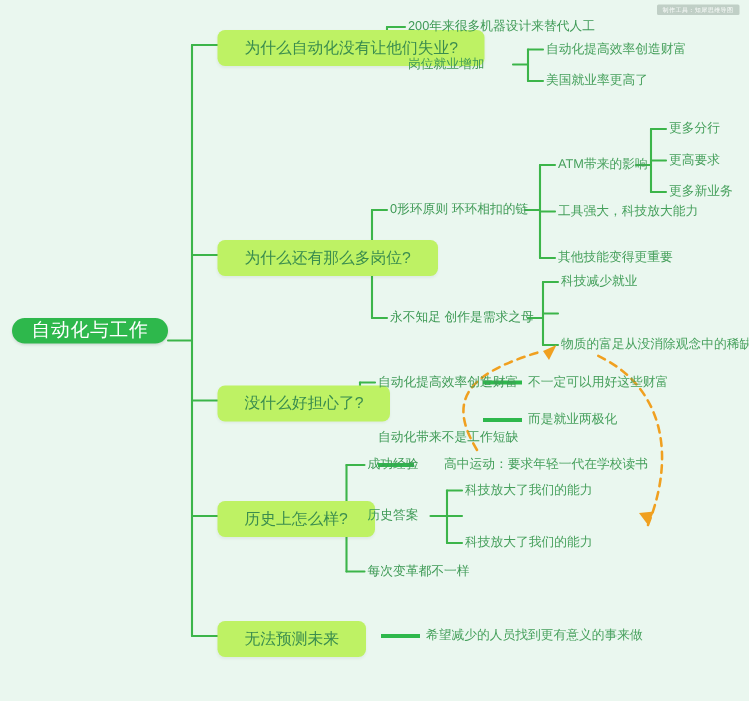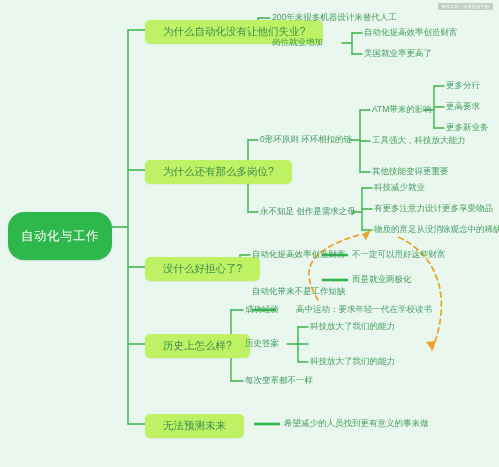--- a/index.html
+++ b/index.html
@@ -11,21 +11,21 @@
     position:relative;
   }
   #canvas{position:relative;width:499px;height:467px;}
   svg#links{position:absolute;left:0;top:0;width:499px;height:467px;pointer-events:none;}
 
   .node{position:absolute;white-space:nowrap;}
 
   
   .root{
     left:8px;top:212px;
-    width:104px;height:48px;
+    width:104px;height:17px;
     background:#2eb84c;
     border-radius:16px;
     color:#ffffff;
     font-size:12.5px;
     display:flex;align-items:center;justify-content:center;
     letter-spacing:.5px;
     box-shadow:0 1px 2px rgba(0,0,0,.12);
   }
 
   
@@ -163,21 +163,20 @@
 
   <div class="node lvl3" style="left:372px;top:104px;">ATM带来的影响</div>
   <div class="node lvl3" style="left:372px;top:135px;">工具强大，科技放大能力</div>
   <div class="node lvl3" style="left:372px;top:166px;">其他技能变得更重要</div>
 
   <div class="node lvl3" style="left:446px;top:80px;">更多分行</div>
   <div class="node lvl3" style="left:446px;top:101px;">更高要求</div>
   <div class="node lvl3" style="left:446px;top:122px;">更多新业务</div>
 
   <div class="node lvl3" style="left:374px;top:182px;">科技减少就业</div>
-  <div class="node lvl3" style="left:374px;top:203px;">有更多注意力设计更多享受物品</div>
   <div class="node lvl3" style="left:374px;top:224px;">物质的富足从没消除观念中的稀缺</div>
 
   <div class="node lvl2" style="left:252px;top:249px;">自动化提高效率创造财富</div>
   <div class="node lvl2" style="left:252px;top:286px;">自动化带来不是工作短缺</div>
   <div class="node lvl3" style="left:352px;top:249px;">不一定可以用好这些财富</div>
   <div class="node lvl3" style="left:352px;top:274px;">而是就业两极化</div>
 
   <div class="node lvl2" style="left:245px;top:304px;">成功经验</div>
   <div class="node lvl2" style="left:245px;top:338px;">历史答案</div>
   <div class="node lvl2" style="left:245px;top:375px;">每次变革都不一样</div>

